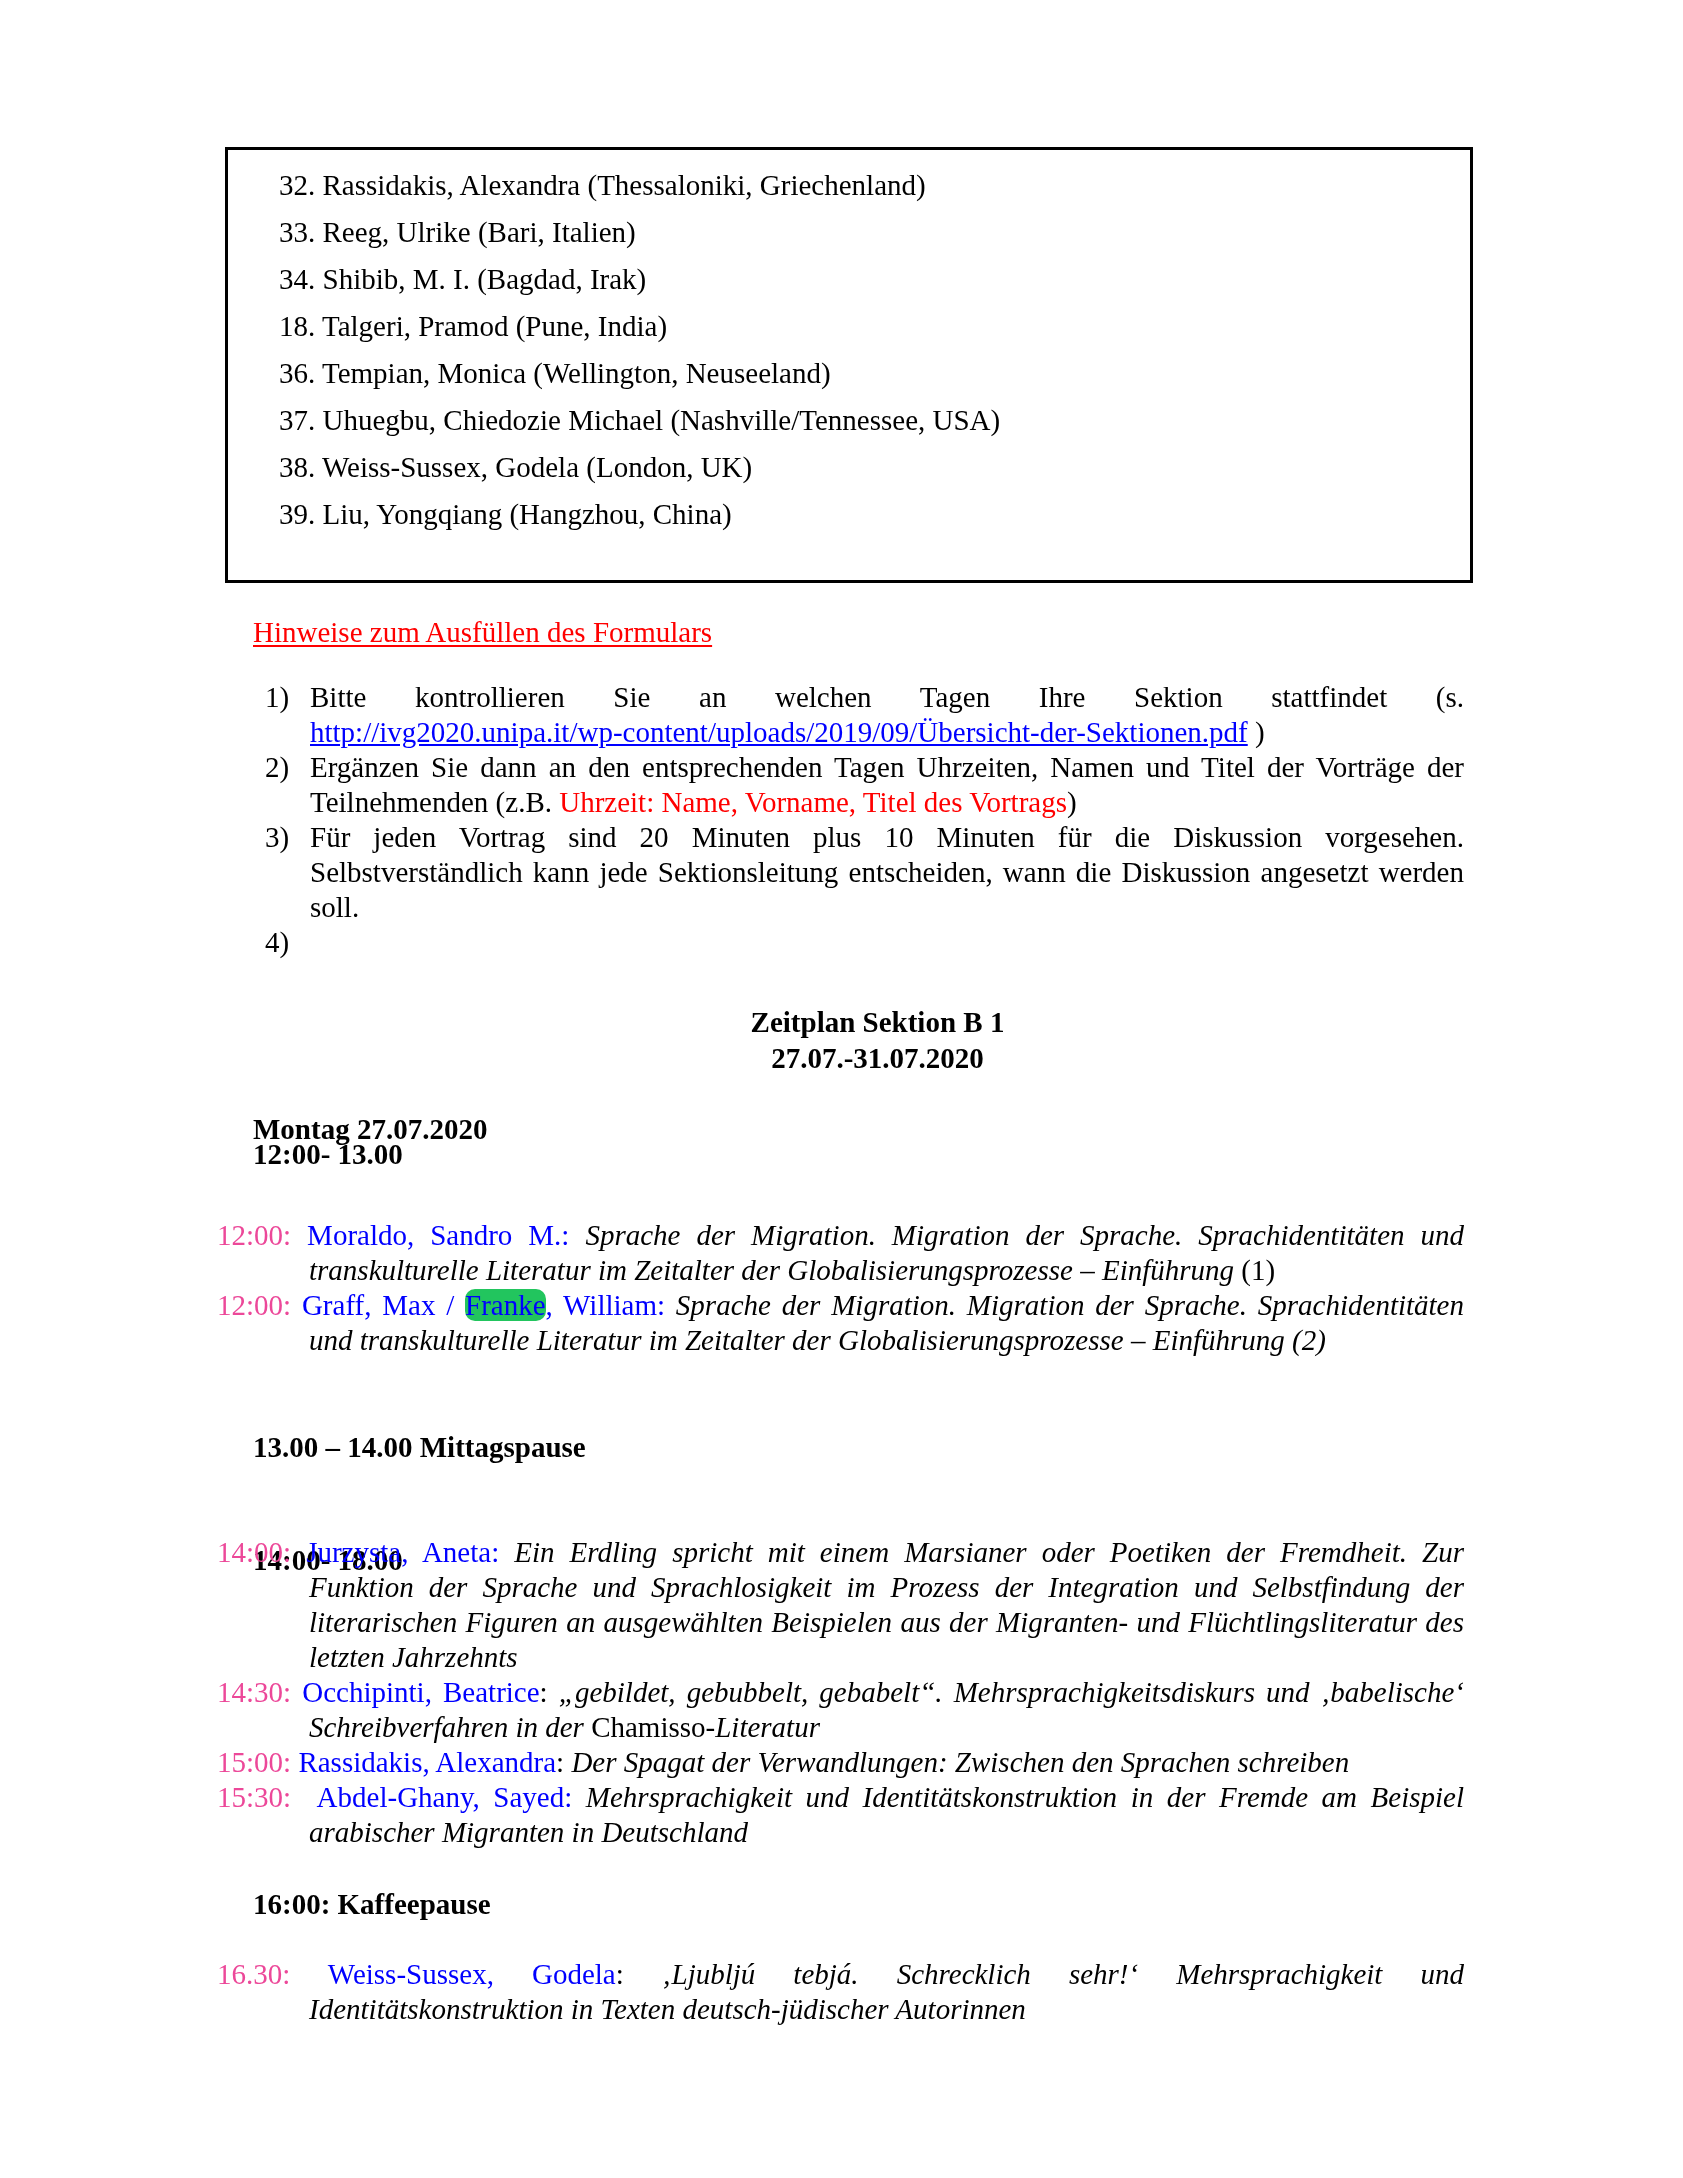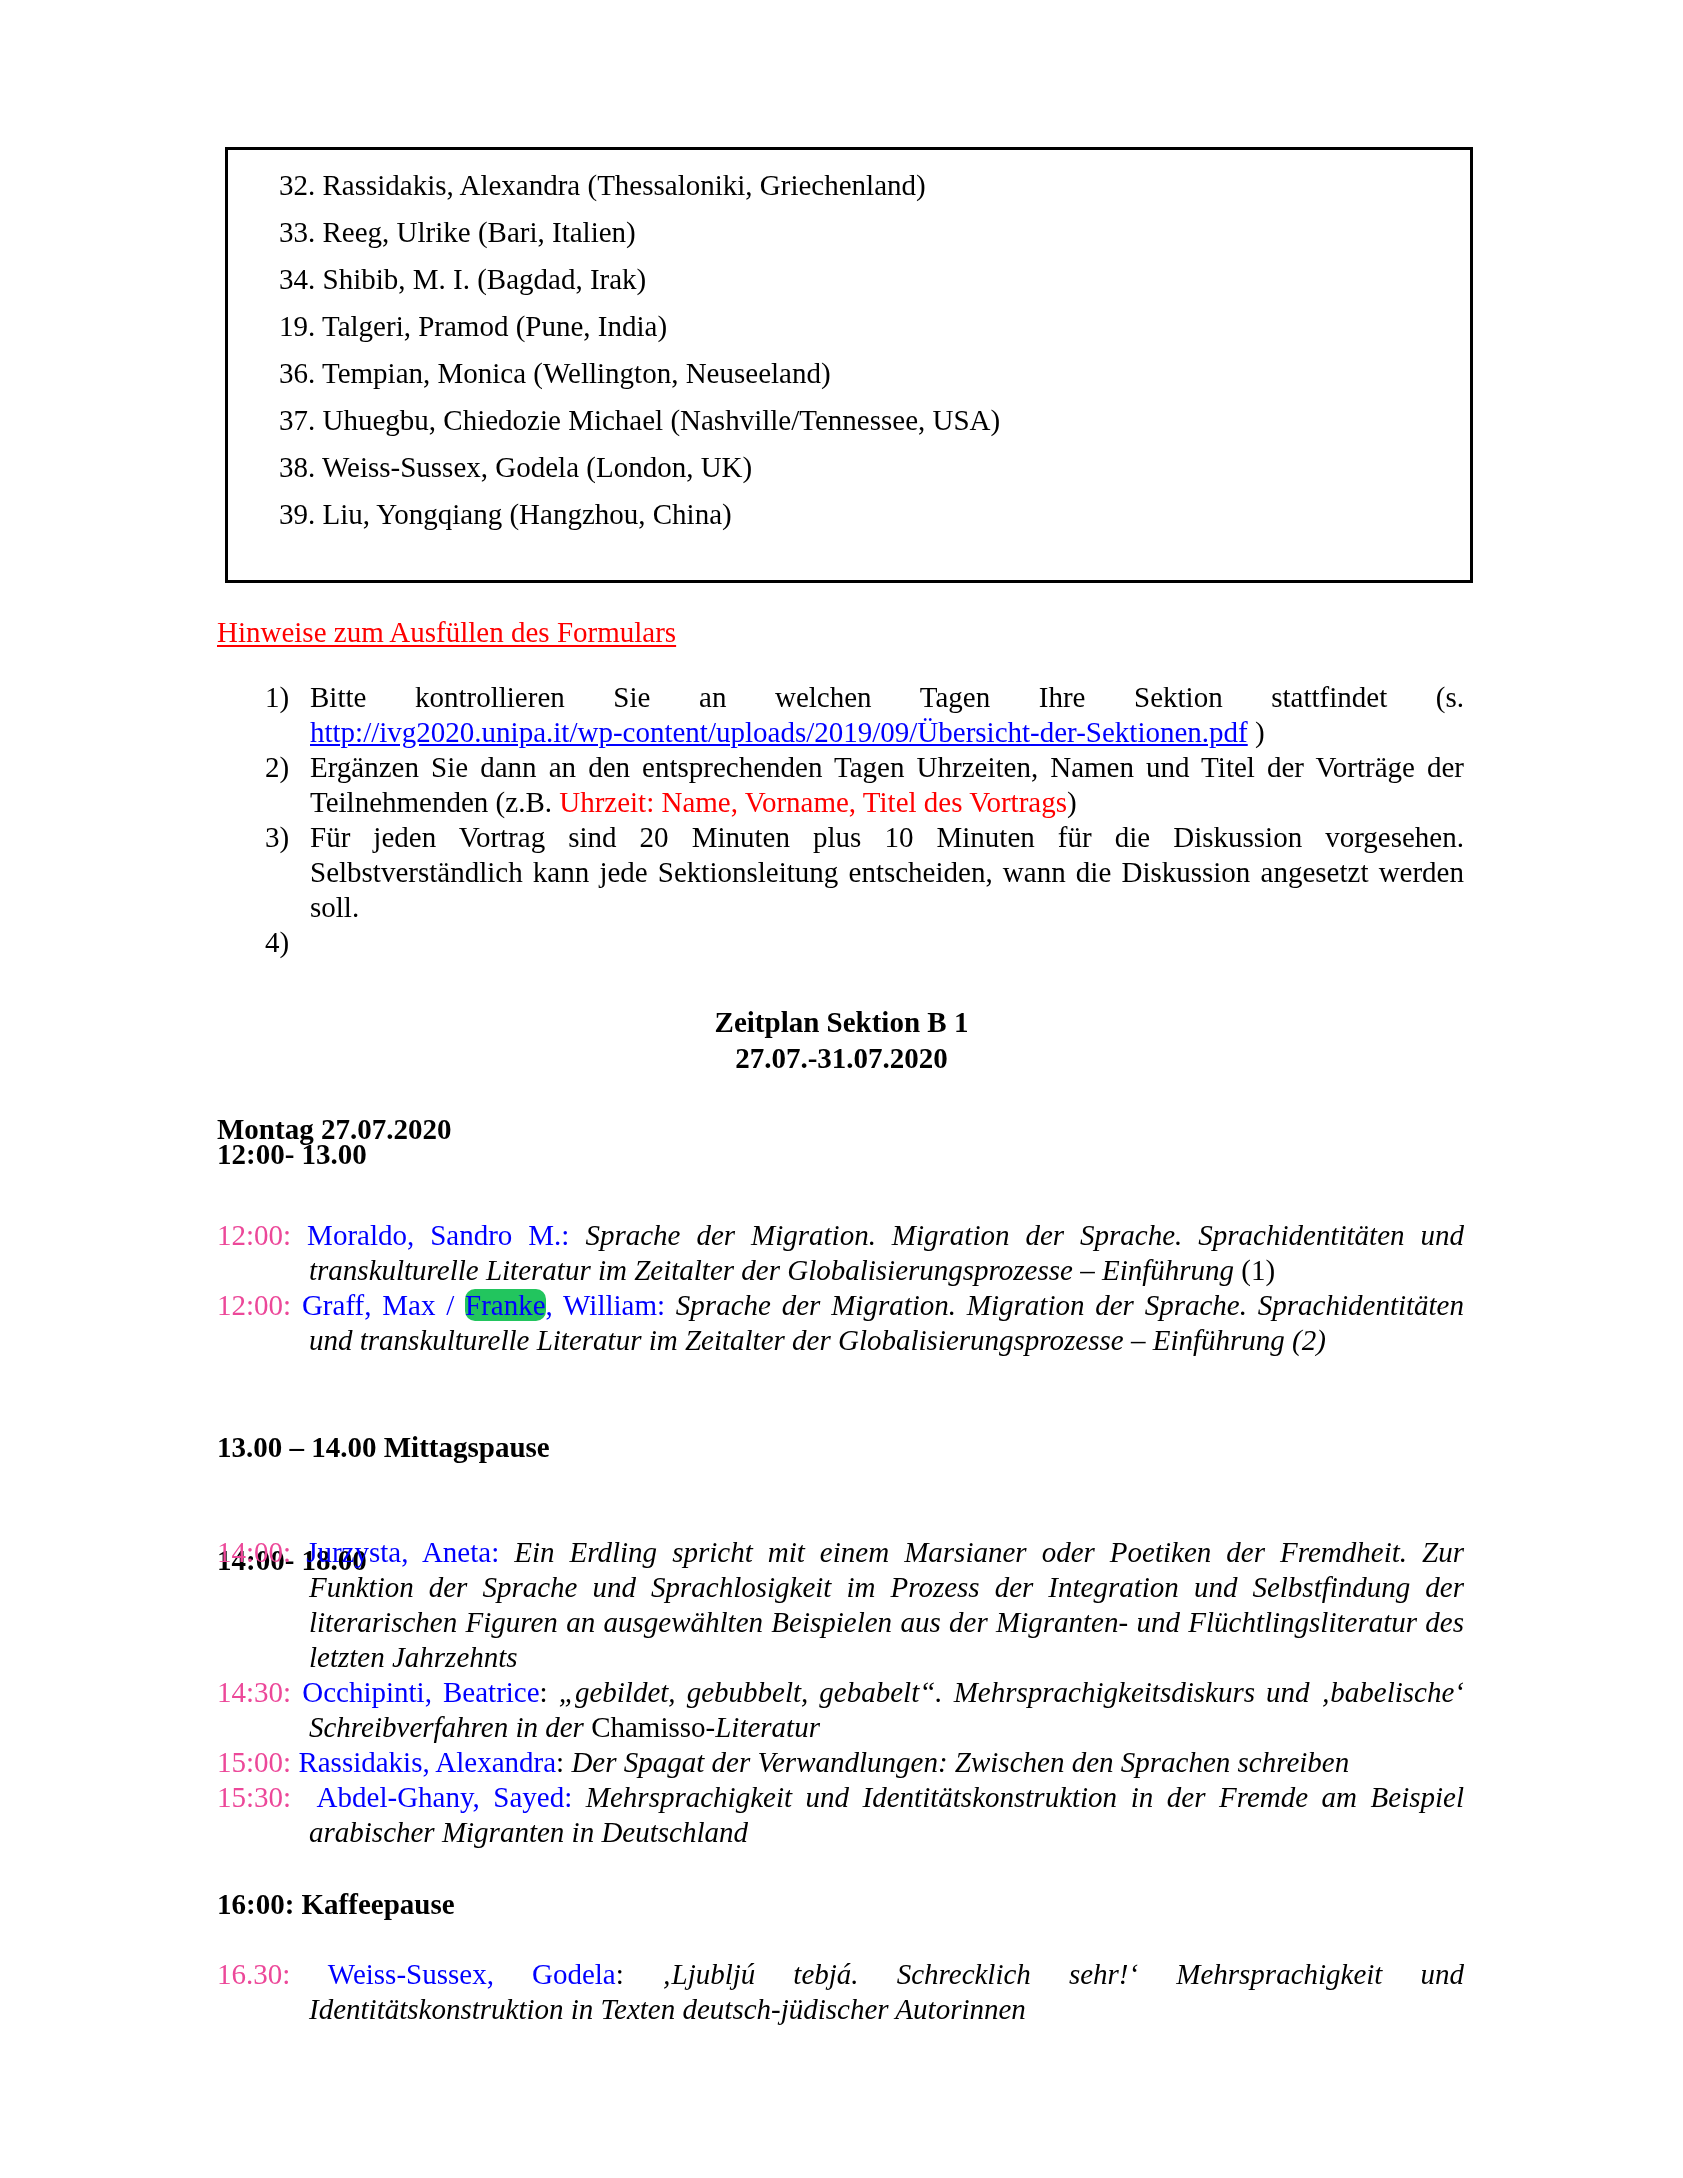--- a/index.html
+++ b/index.html
@@ -1,21 +1,21 @@
 <!DOCTYPE html>
 <html><head>
 <meta charset="utf-8">
 <style>
   html, body { margin: 0; padding: 0; background: #ffffff; }
   body {
     width: 1683px; height: 2178px; position: relative; overflow: hidden;
     font-family: "Liberation Serif", "DejaVu Serif", serif;
     font-size: 29px; color: #000000;
   }
-  .abs { position: absolute; }
+  .abs { position: absolute; margin-left: 36px; }
   .box {
     position: absolute; left: 225px; top: 147px; width: 1242px; height: 430px;
     border: 3px solid #000;
   }
   .participants { position: absolute; left: 51px; top: 17px; margin: 0; padding: 0; list-style: none; }
   .participants li { height: 47px; line-height: 36px; white-space: nowrap; }
   .red { color: #ff0000; }
   .blue { color: #0000ff; }
   .hint-heading {
     left: 217px; top: 614px; line-height: 36px;
@@ -39,21 +39,21 @@
   .hl { background: #22c55e; border-radius: 10px; }
 </style>
 </head>
 <body>
 
 <div class="box">
   <ul class="participants">
     <li><span>32.</span> <span>Rassidakis, Alexandra (Thessaloniki, Griechenland)</span></li>
     <li><span>33.</span> <span>Reeg, Ulrike (Bari, Italien)</span></li>
     <li><span>34.</span> <span>Shibib, M. I. (Bagdad, Irak)</span></li>
-    <li><span>19.</span> <span>Talgeri, Pramod (Pune, India)</span></li>
+    <li><span>18.</span> <span>Talgeri, Pramod (Pune, India)</span></li>
     <li><span>36.</span> <span>Tempian, Monica (Wellington, Neuseeland)</span></li>
     <li><span>37.</span> <span>Uhuegbu, Chiedozie Michael (Nashville/Tennessee, USA)</span></li>
     <li><span>38.</span> <span>Weiss-Sussex, Godela (London, UK)</span></li>
     <li><span>39.</span> <span>Liu, Yongqiang (Hangzhou, China)</span></li>
   </ul>
 </div>
 
 <div class="abs hint-heading red">Hinweise zum Ausfüllen des Formulars</div>
 
 <ol class="steps">

